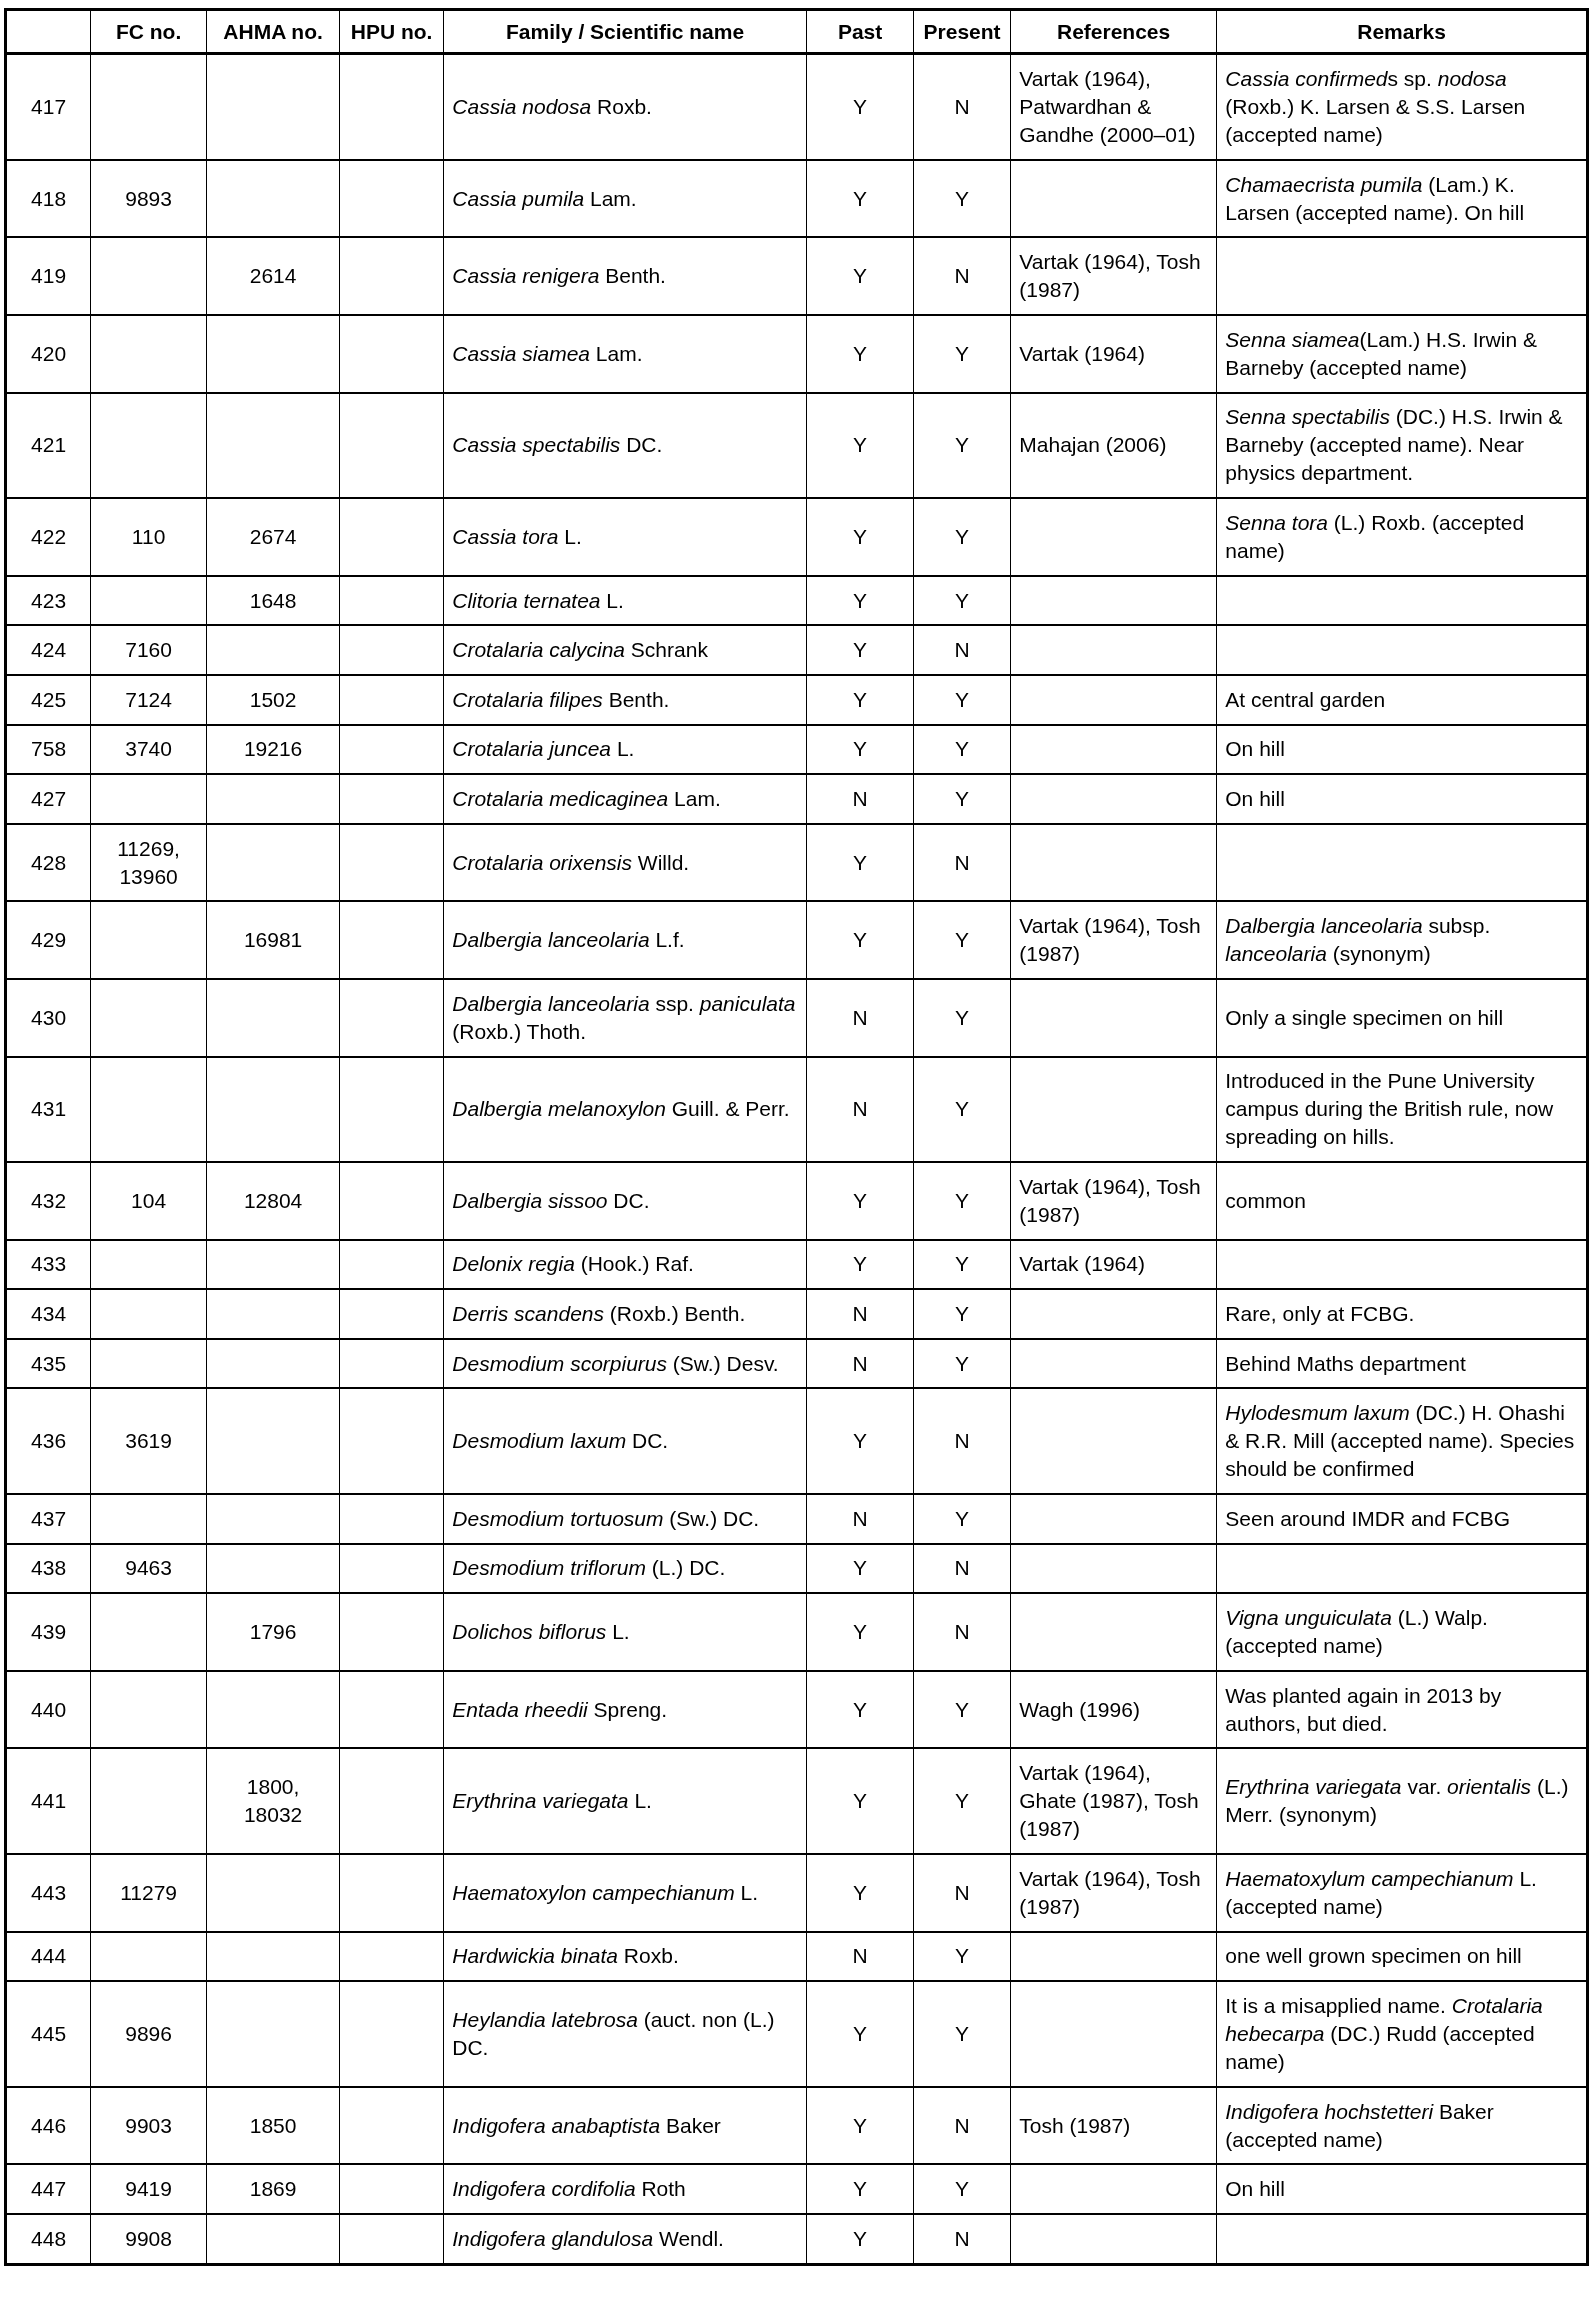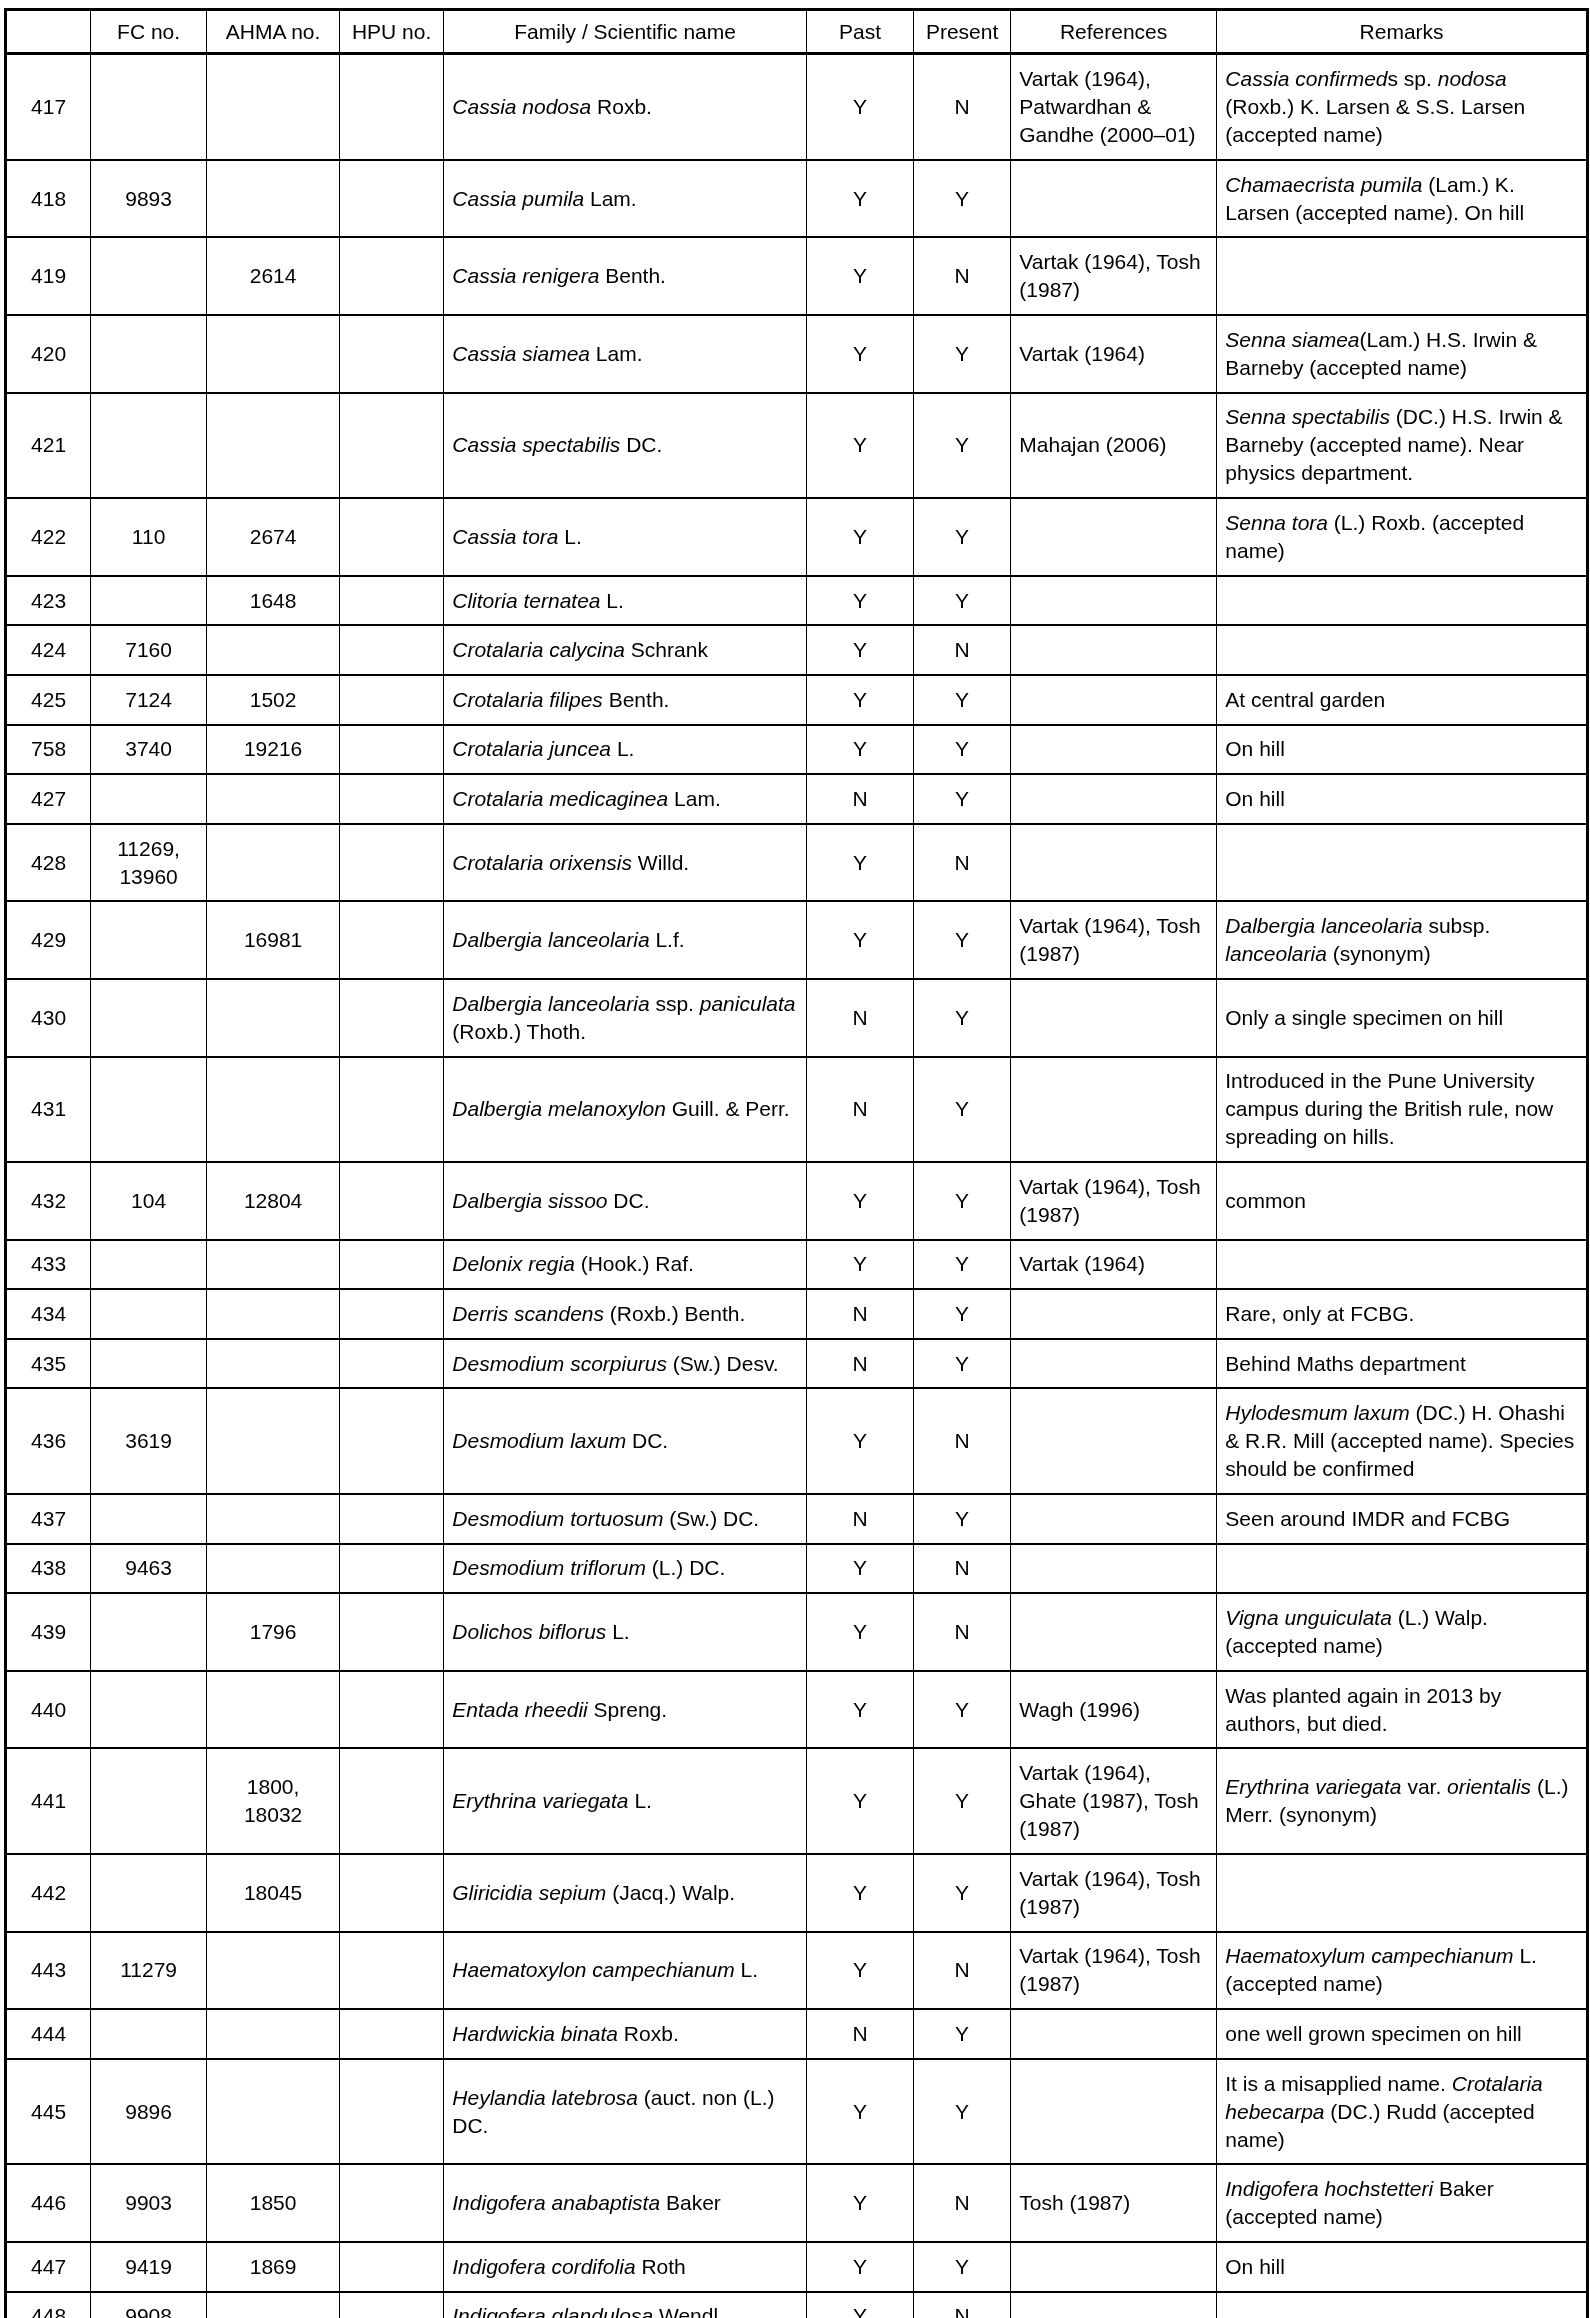--- a/index.html
+++ b/index.html
@@ -28,21 +28,21 @@
     border: 1.6px solid #000000;
     border-top-width: 2.4px;
     border-bottom-width: 2.4px;
     vertical-align: middle;
     padding: 9.8px 8.2px;
     font-size: 21px;
     line-height: 28px;
     word-wrap: break-word;
   }
   thead th {
-    font-weight: normal;
+    font-weight: bold;
     border-bottom-width: 3.3px;
     padding: 6.5px 8.2px;
     text-align: left;
   }
   
   th.h-no, th.h-fc, th.h-ahma, th.h-hpu, th.h-past, th.h-present { text-align: center; }
   th.h-name, th.h-references, th.h-remarks { text-align: center; }
   
   .cell-no, .cell-fc, .cell-ahma, .cell-hpu, .cell-past, .cell-present { text-align: center; }
   .cell-name, .cell-references, .cell-remarks { text-align: left; }
@@ -348,31 +348,20 @@
         <td class="cell-ahma">1800,
 18032</td>
         <td class="cell-hpu"></td>
         <td class="cell-name"><i>Erythrina variegata</i> L.</td>
         <td class="cell-past">Y</td>
         <td class="cell-present">Y</td>
         <td class="cell-references">Vartak (1964), Ghate (1987), Tosh (1987)</td>
         <td class="cell-remarks"><i>Erythrina variegata</i> var. <i>orientalis</i> (L.) Merr. (synonym)</td>
       </tr>
       <tr>
-        <td class="cell-no">442</td>
-        <td class="cell-fc"></td>
-        <td class="cell-ahma">18045</td>
-        <td class="cell-hpu"></td>
-        <td class="cell-name"><i>Gliricidia sepium</i> (Jacq.) Walp.</td>
-        <td class="cell-past">Y</td>
-        <td class="cell-present">Y</td>
-        <td class="cell-references">Vartak (1964), Tosh (1987)</td>
-        <td class="cell-remarks"></td>
-      </tr>
-      <tr>
         <td class="cell-no">443</td>
         <td class="cell-fc">11279</td>
         <td class="cell-ahma"></td>
         <td class="cell-hpu"></td>
         <td class="cell-name"><i>Haematoxylon campechianum</i> L.</td>
         <td class="cell-past">Y</td>
         <td class="cell-present">N</td>
         <td class="cell-references">Vartak (1964), Tosh (1987)</td>
         <td class="cell-remarks"><i>Haematoxylum campechianum</i> L. (accepted name)</td>
       </tr>

